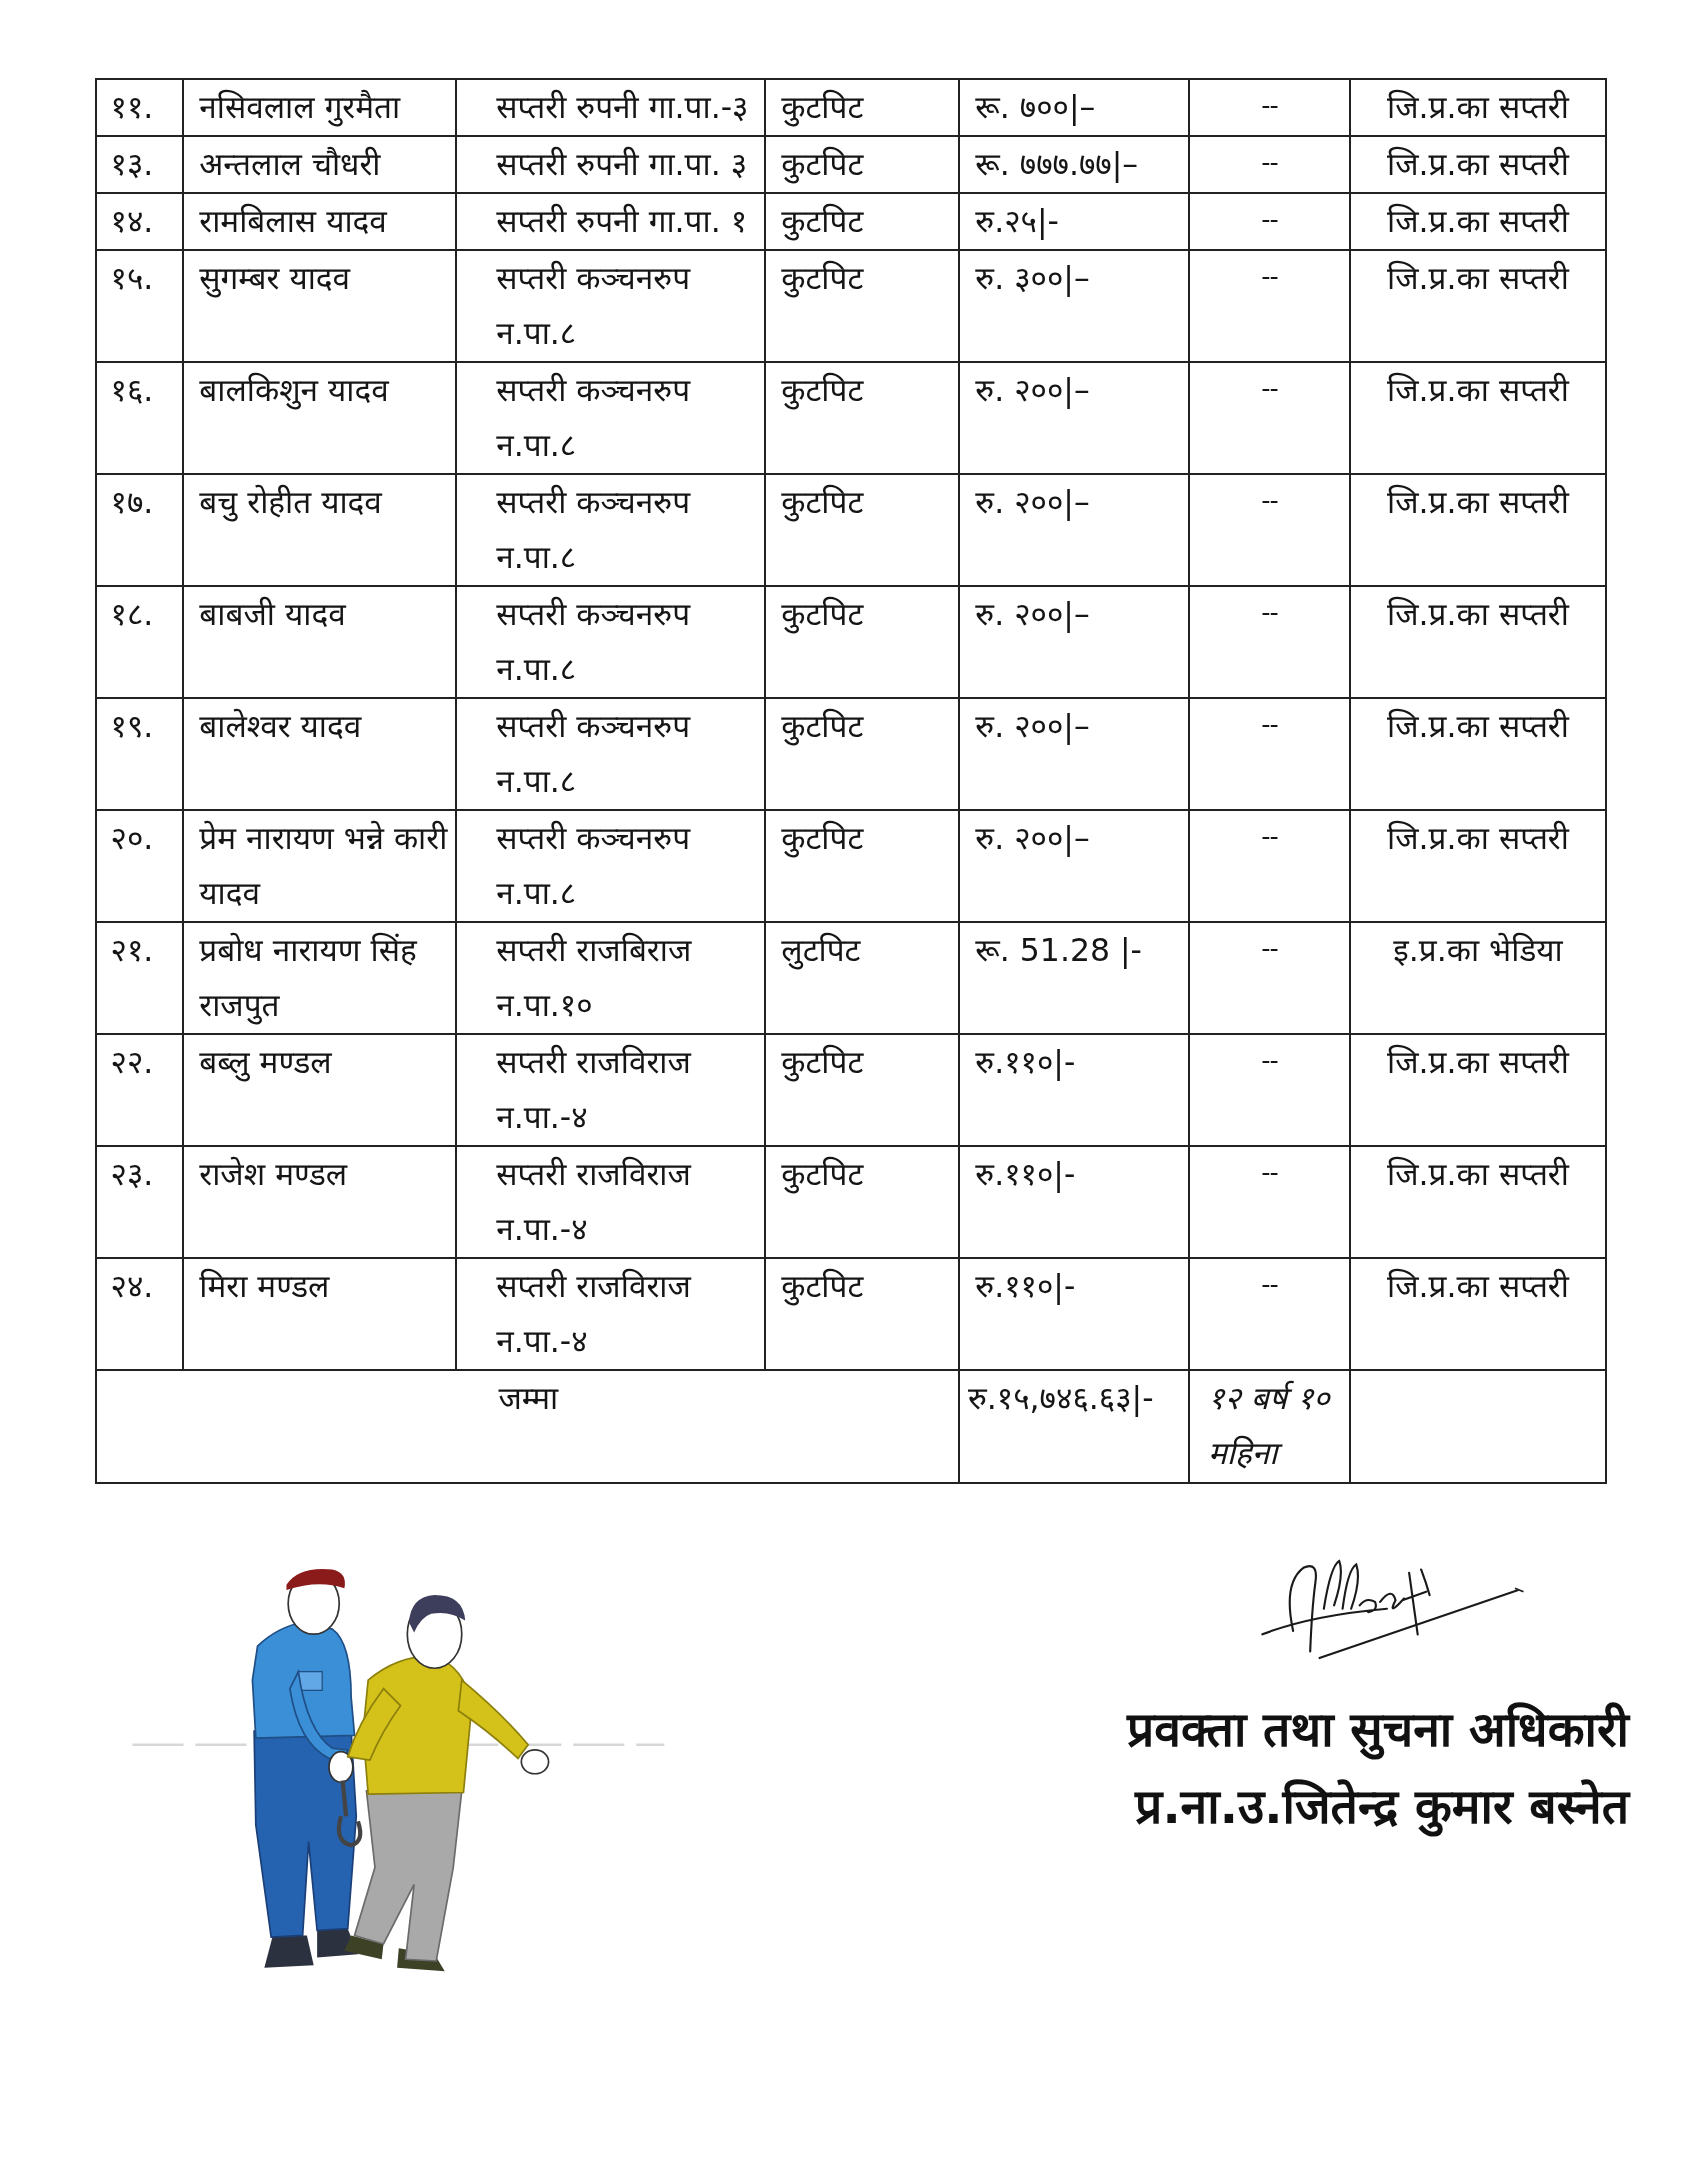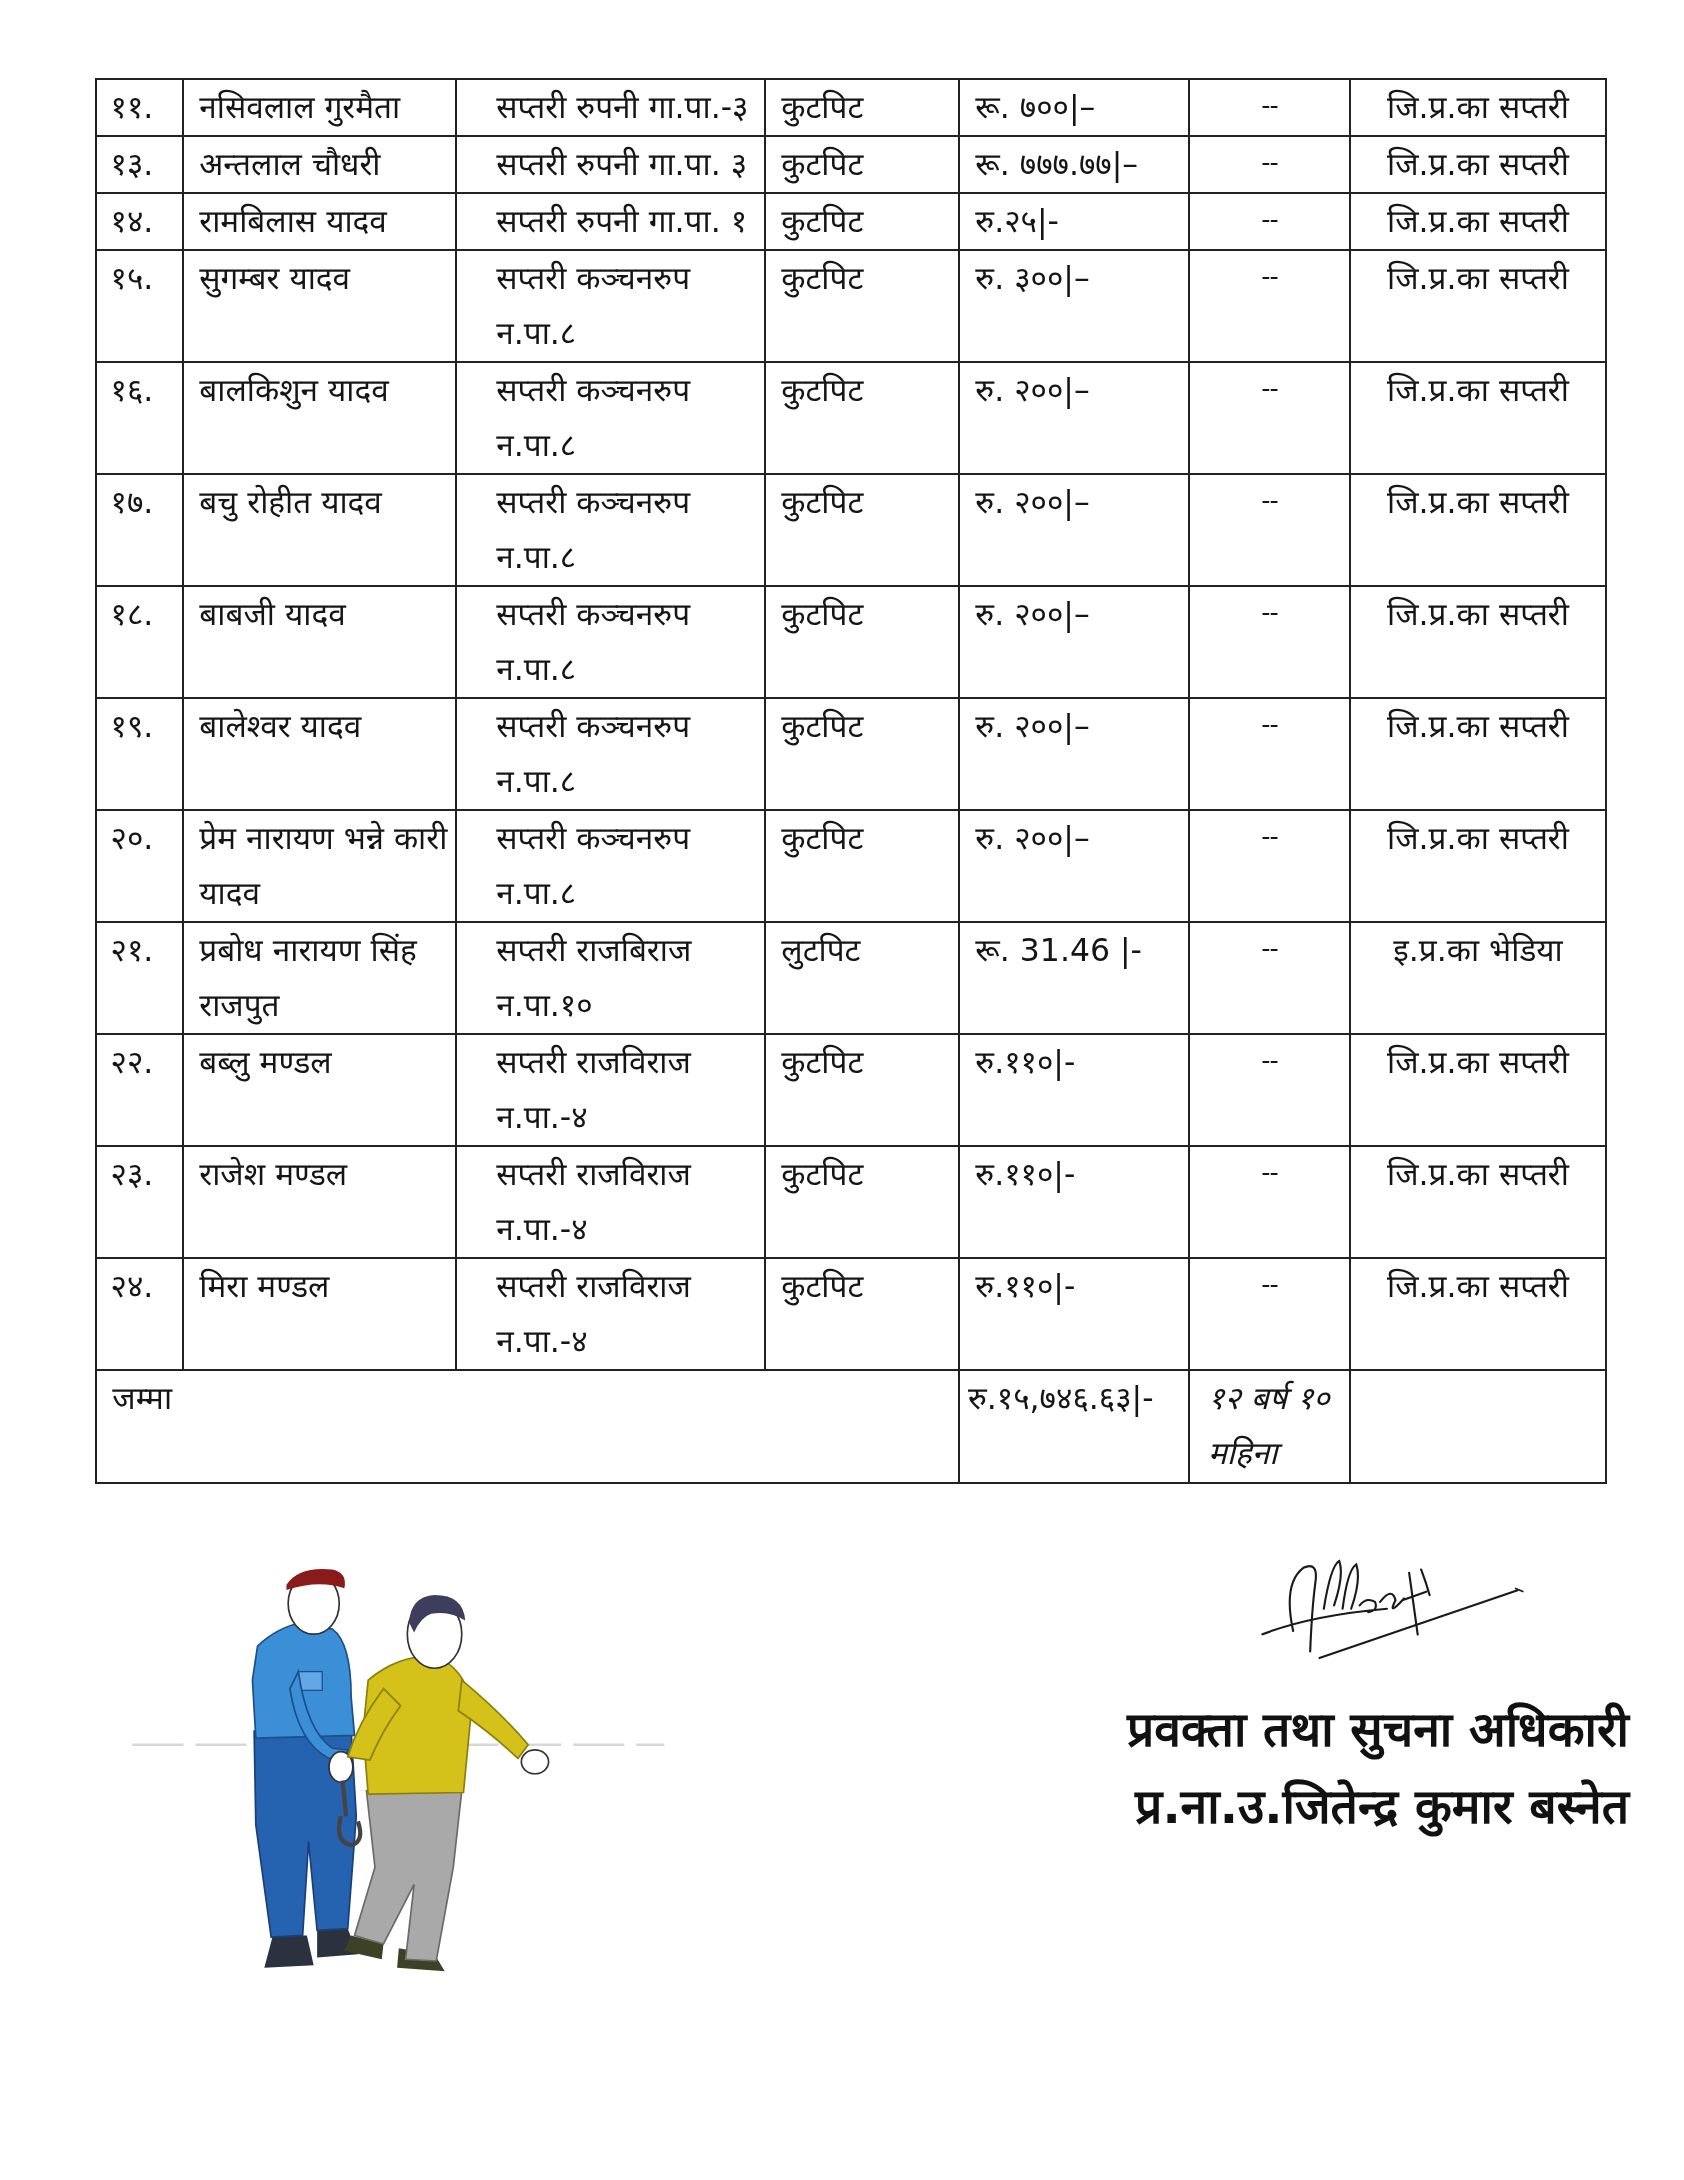--- a/index.html
+++ b/index.html
@@ -13,21 +13,21 @@
     font-size: 31.5px; line-height: 55px; color: #151515; }
   table.records tr.single td { height: 55px; }
   table.records tr.double td { height: 110px; }
   table.records tr.total td { height: 111px; }
   col.c1 { width: 87px; } col.c2 { width: 273px; } col.c3 { width: 309px; }
   col.c4 { width: 194px; } col.c5 { width: 230px; } col.c6 { width: 161px; } col.c7 { width: 256px; }
   .cell-in { padding-left: 15.3px; padding-right: 6.8px; padding-top: 0; }
   .sn .cell-in { padding-left: 13.6px; }
   .center { text-align: center; padding-left: 0 !important; padding-right: 0 !important; }
   .dash { font-size: 25.6px; line-height: 51px; letter-spacing: -0.9px; }
-  .right { text-align: left; padding-right: 13.6px !important; }
+  .right { text-align: center; padding-right: 13.6px !important; }
   .loc .l2 { display: block; margin-left: 24px; }
 
   .illustration { position: absolute; left: 128px; top: 1561px; width: 545px; height: 417px; }
   .signature { position: absolute; left: 1259px; top: 1549px; width: 273px; height: 128px; }
   .sig-block { position: absolute; right: 56px; top: 1691px; width: 545px; text-align: right;
      font-size: 48px; line-height: 77px; font-weight: bold; color: #111; }
   .sig-line { display: block; white-space: nowrap; }
 </style>
 </head>
 <body>
@@ -286,21 +286,21 @@
           <td class="loc">
             <div class="cell-in loc">
               <span class="l2">सप्तरी राजबिराज</span>
               <span class="l2">न.पा.१०</span>
             </div>
           </td>
           <td class="">
             <div class="cell-in ">लुटपिट</div>
           </td>
           <td class="">
-            <div class="cell-in ">रू. 31.46 |-</div>
+            <div class="cell-in ">रू. 51.28 |-</div>
           </td>
           <td class="center">
             <div class="cell-in center dash">--</div>
           </td>
           <td class="center">
             <div class="cell-in center">इ.प्र.का भेडिया</div>
           </td>
         </tr>
         <tr class="double">
           <td class="sn">

